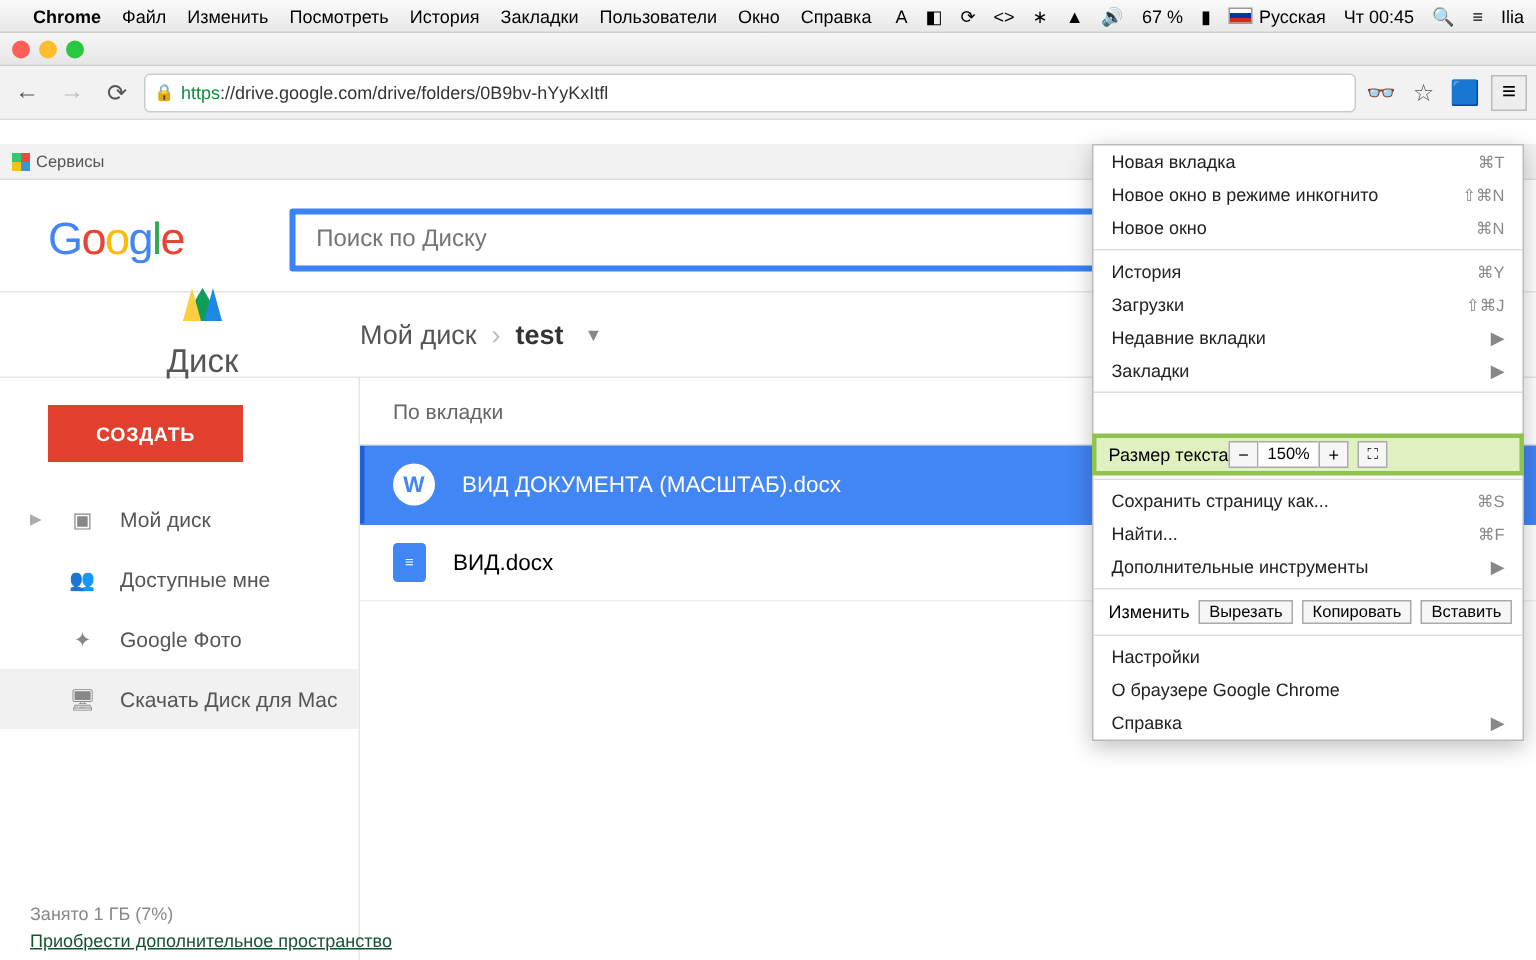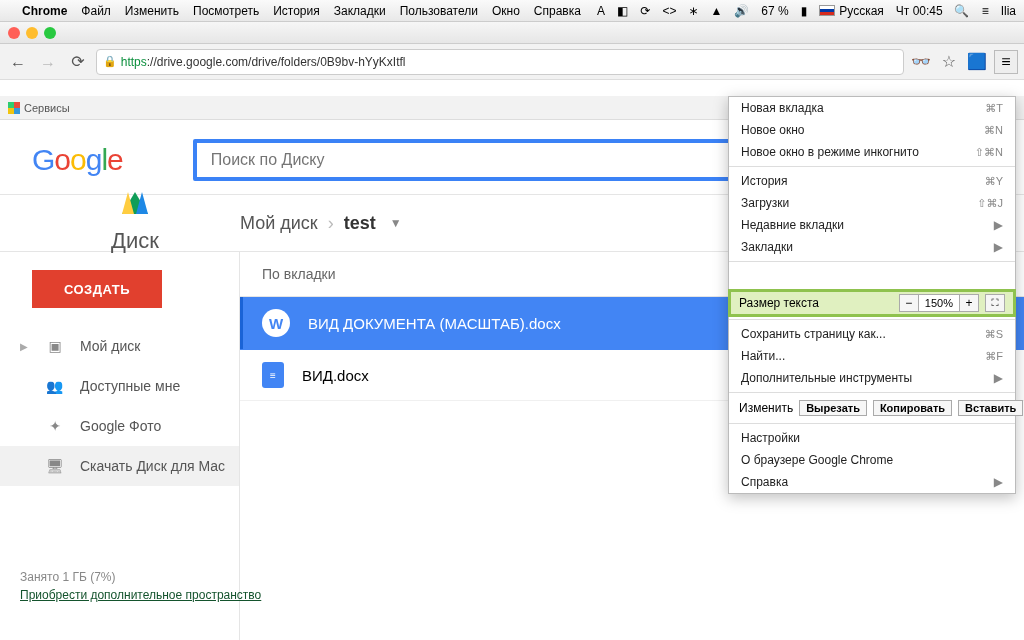--- a/index.html
+++ b/index.html
@@ -50,45 +50,45 @@
 .crumbs .caret{font-size:12px;color:#888;margin-left:4px;}
 .actions{margin-left:auto;margin-right:32px;display:flex;gap:22px;color:#777;font-size:18px;}
 
 .body-split{display:flex;position:absolute;top:126px;left:0;right:0;bottom:0;}
 .sidebar{width:240px;border-right:1px solid #e5e5e5;padding-top:18px;}
 .create-btn{margin:0 0 18px 32px;width:130px;height:38px;background:#e1402e;color:#fff;border:none;font-size:13px;font-weight:bold;letter-spacing:0.5px;}
 .sb-item{display:flex;align-items:center;gap:14px;padding:10px 10px 10px 20px;font-size:14px;color:#555;}
 .sb-item.hov{background:#f1f1f1;}
 .sb-item .exp{width:10px;color:#aaa;font-size:10px;}
 .sb-ico{width:22px;height:20px;display:flex;align-items:center;justify-content:center;color:#888;}
-.storage{position:absolute;bottom:36px;left:20px;font-size:12px;color:#888;line-height:1.5;}
+.storage{position:absolute;bottom:4px;left:20px;font-size:12px;color:#888;line-height:1.5;}
 .storage a{color:#14532d;text-align:center;}
 
 .main{flex:1;padding-top:14px;}
 .colhdr{padding:0 0 14px 22px;font-size:14px;color:#666;border-bottom:1px solid #e5e5e5;}
 .row{display:flex;align-items:center;gap:18px;padding:12px 22px;font-size:15px;border-bottom:1px solid #f0f0f0;}
 .row.sel{background:#4285f4;color:#fff;border-bottom:1px solid #4285f4; box-shadow:inset 3px 0 #1a63d6;}
 .doc-ico{width:28px;height:28px;border-radius:50%;display:flex;align-items:center;justify-content:center;font-weight:bold;font-size:15px;}
 .doc-ico.w{background:#fff;color:#4285f4;}
 .doc-ico.b{background:#4285f4;color:#fff;border-radius:3px;width:22px;height:26px;font-size:10px;}
 .owner{margin-left:auto;margin-right:24px;color:#666;font-size:13px;}
 .row.sel .owner{color:#fff;}
 
 
 .cmenu{position:absolute; top:74px; right:8px; width:288px; background:#fff; border:1px solid #bbb; box-shadow:0 4px 14px rgba(0,0,0,0.25); font-size:12px; z-index:50;}
 .cmenu .mi{display:flex;align-items:center;justify-content:space-between;padding:4px 12px;color:#222;}
 .cmenu hr{border:none;border-top:1px solid #ddd;margin:3px 0;}
-.cmenu .zoomrow{display:flex;align-items:center;justify-content:space-between;padding:4px 10px;background:#e0f0c0;outline:3px solid #8fc24e;outline-offset:-2px;margin-top:28px;}
+.cmenu .zoomrow{display:flex;align-items:center;justify-content:flex-start;padding:4px 10px;background:#e0f0c0;outline:3px solid #8fc24e;outline-offset:-2px;margin-top:28px;}
 .cmenu .zoomctrl{display:flex;align-items:center;gap:0;}
 .cmenu .zbtn{width:20px;height:18px;border:1px solid #aaa;background:#f6f6f6;display:flex;align-items:center;justify-content:center;font-size:12px;}
 .cmenu .zval{border:1px solid #aaa;border-left:none;border-right:none;height:18px;padding:0 6px;display:flex;align-items:center;background:#fff;font-size:11px;}
 .cmenu .full{width:20px;height:18px;border:1px solid #aaa;background:#f6f6f6;margin-left:6px;display:flex;align-items:center;justify-content:center;font-size:10px;}
 .cmenu .editrow{display:flex;align-items:center;padding:4px 10px;gap:6px;}
 .cmenu .editrow .lbl{margin-right:auto;}
-.cmenu .ebtn{border:1px solid #aaa;background:#f6f6f6;padding:1px 6px;font-size:11px;font-weight:bold;}
+.cmenu .ebtn{border:1px solid #aaa;background:#f6f6f6;padding:1px 6px;font-size:11px;}
 .sc{color:#888;font-size:11px;}
 .arrow{color:#888;}
 </style>
 </head>
 <body>
 
 <div class="menubar">
   <span class="apple"></span>
   <span class="app">Chrome</span>
   <span>Файл</span>
@@ -218,26 +218,26 @@
       </div>
     </div>
   </div>
 
   <div class="cmenu">
     <div class="mi">
         <span>Новая вкладка</span>
         <span class="sc">⌘T</span>
       </div>
     <div class="mi">
+        <span>Новое окно в режиме инкогнито</span>
+        <span class="sc">⇧⌘N</span>
+      </div>
+    <div class="mi">
         <span>Новое окно</span>
         <span class="sc">⌘N</span>
-      </div>
-    <div class="mi">
-        <span>Новое окно в режиме инкогнито</span>
-        <span class="sc">⇧⌘N</span>
       </div>
     <hr>
     <div class="mi">
         <span>История</span>
         <span class="sc">⌘Y</span>
       </div>
     <div class="mi">
         <span>Загрузки</span>
         <span class="sc">⇧⌘J</span>
       </div>

